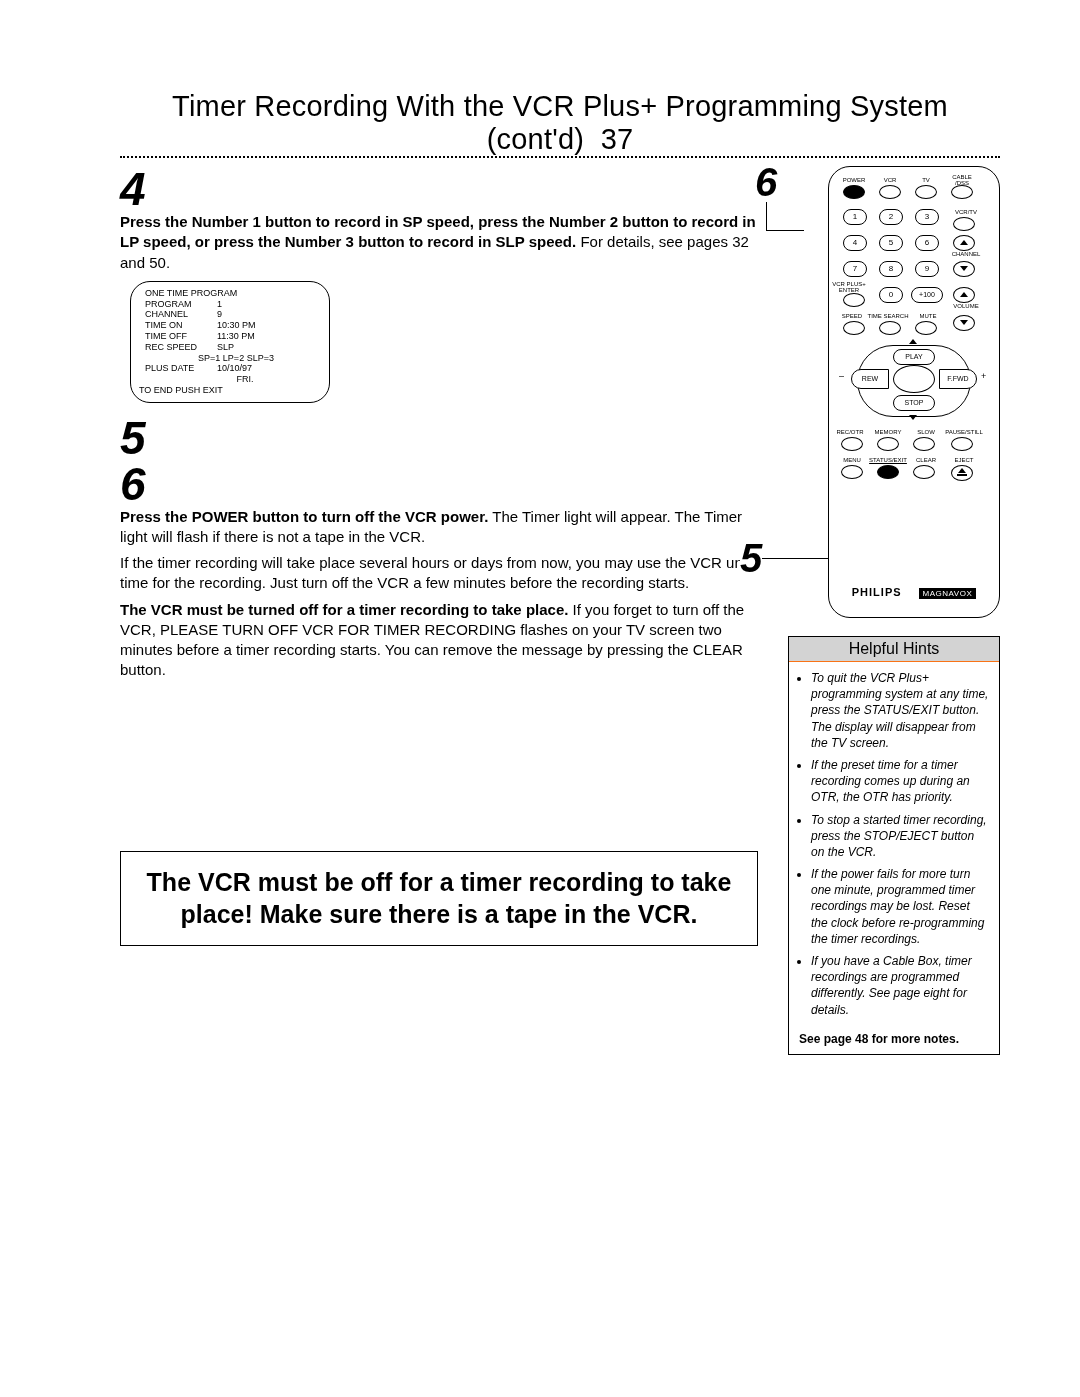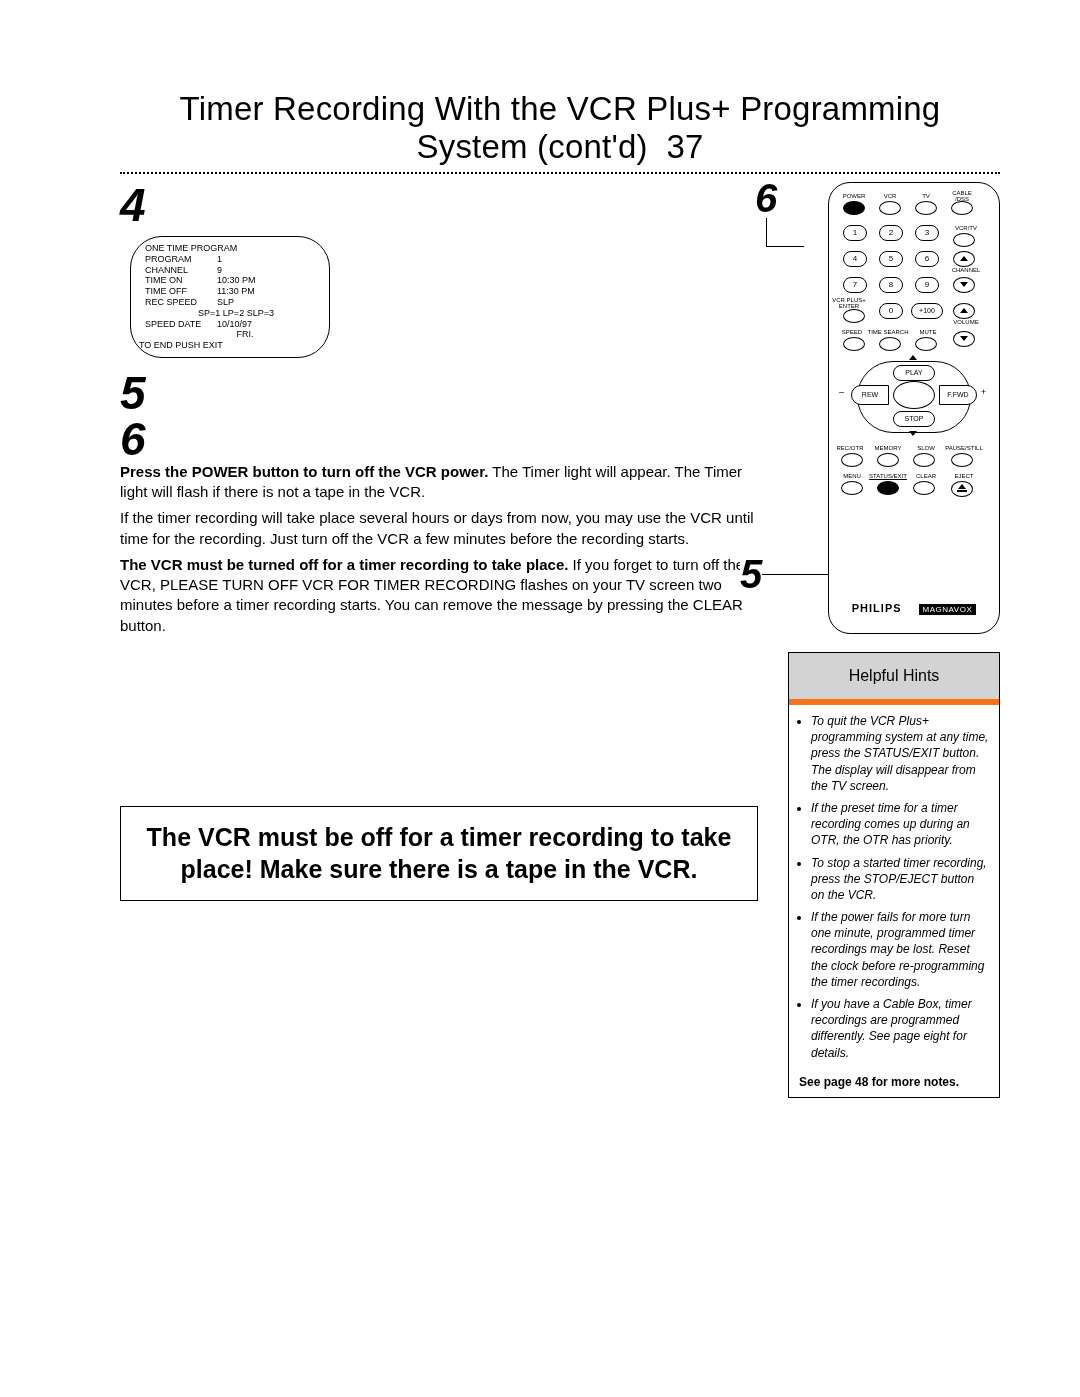--- a/index.html
+++ b/index.html
@@ -8,24 +8,23 @@
     font-family: Arial, Helvetica, sans-serif;
     background: #fff;
     color: #000;
     width: 1080px;
   }
   .page {
     padding: 90px 80px 60px 120px;
     position: relative;
   }
   .title {
-    font-size: 33px;
+    font-size: 29px;
     font-weight: 400;
     text-align: center;
-    margin-bottom: 6px;
     letter-spacing: 0.2px;
     font-family: "Helvetica Neue", Arial, sans-serif;
     font-stretch: condensed;
   }
   .dots {
     border-top: 2px dotted #000;
     margin-bottom: 8px;
   }
   .cols {
     display: flex;
@@ -48,21 +47,21 @@
     line-height: 1;
   }
   .para {
     font-size: 15px;
     line-height: 1.35;
     margin: 0 0 6px 0;
   }
   .bold { font-weight: bold; }
   .osd {
     border: 1.5px solid #000;
-    border-radius: 32px;
+    border-radius: 20px;
     width: 170px;
     margin: 8px 0 12px 10px;
     padding: 6px 14px 6px 14px;
     font-size: 9px;
     line-height: 1.2;
     font-family: Arial, sans-serif;
   }
   .osd-row { display:flex; }
   .osd-row .k { width: 72px; }
   .osd-row .v { }
@@ -122,22 +121,22 @@
   .hints-box {
     border:1.5px solid #000;
     margin-top: 18px;
     width: 210px;
     margin-left:auto;
   }
   .hints-title {
     background:#d3d3d3;
     text-align:center;
     font-size:16px;
-    padding:14px 0;
-    border-bottom:6px solid #f97316;
+    padding:3px 0;
+    border-bottom:1px solid #f97316;
     font-family: "Helvetica Neue", Arial, sans-serif;
   }
   .hints-body {
     padding: 8px 10px 8px 10px;
   }
   .hints-body ul {
     margin:0; padding:0 0 0 12px;
   }
   .hints-body li {
     font-size:12px;
@@ -172,20 +171,23 @@
 <div class="page">
   <div class="title">
     <span>Timer Recording With the VCR Plus+ Programming System (cont'd)</span>&nbsp;&nbsp;<span>37</span>
   </div>
   <div class="dots"></div>
 
   <div class="cols">
     <div class="left">
 
       <p class="bignum">4</p>
+      <p class="para">
+        <span class="bold">Press the Number 1 button to record in SP speed, press the Number 2 button to record in LP speed, or press the Number 3 button to record in SLP speed.</span><span> For details, see pages 32 and 50.</span>
+      </p>
 
       <div class="osd">
         <div>ONE TIME PROGRAM</div>
         <div class="osd-row">
             <span class="k">PROGRAM</span>
             <span class="v">1</span>
           </div>
         <div class="osd-row">
             <span class="k">CHANNEL</span>
             <span class="v">9</span>
@@ -197,21 +199,21 @@
         <div class="osd-row">
             <span class="k">TIME OFF</span>
             <span class="v">11:30 PM</span>
           </div>
         <div class="osd-row">
             <span class="k">REC SPEED</span>
             <span class="v">SLP</span>
           </div>
         <div class="osd-center" style="margin-left:12px;">SP=1   LP=2   SLP=3</div>
         <div class="osd-row">
-            <span class="k">SPEED DATE</span>
+            <span class="k">PLUS DATE</span>
             <span class="v">10/10/97</span>
           </div>
         <div class="osd-center" style="margin-left:30px;">FRI.</div>
         <div style="margin-left:-6px;">TO END PUSH EXIT</div>
       </div>
 
       <p class="bignum">5</p>
 
       <p class="bignum">6</p>
       <p class="para">

